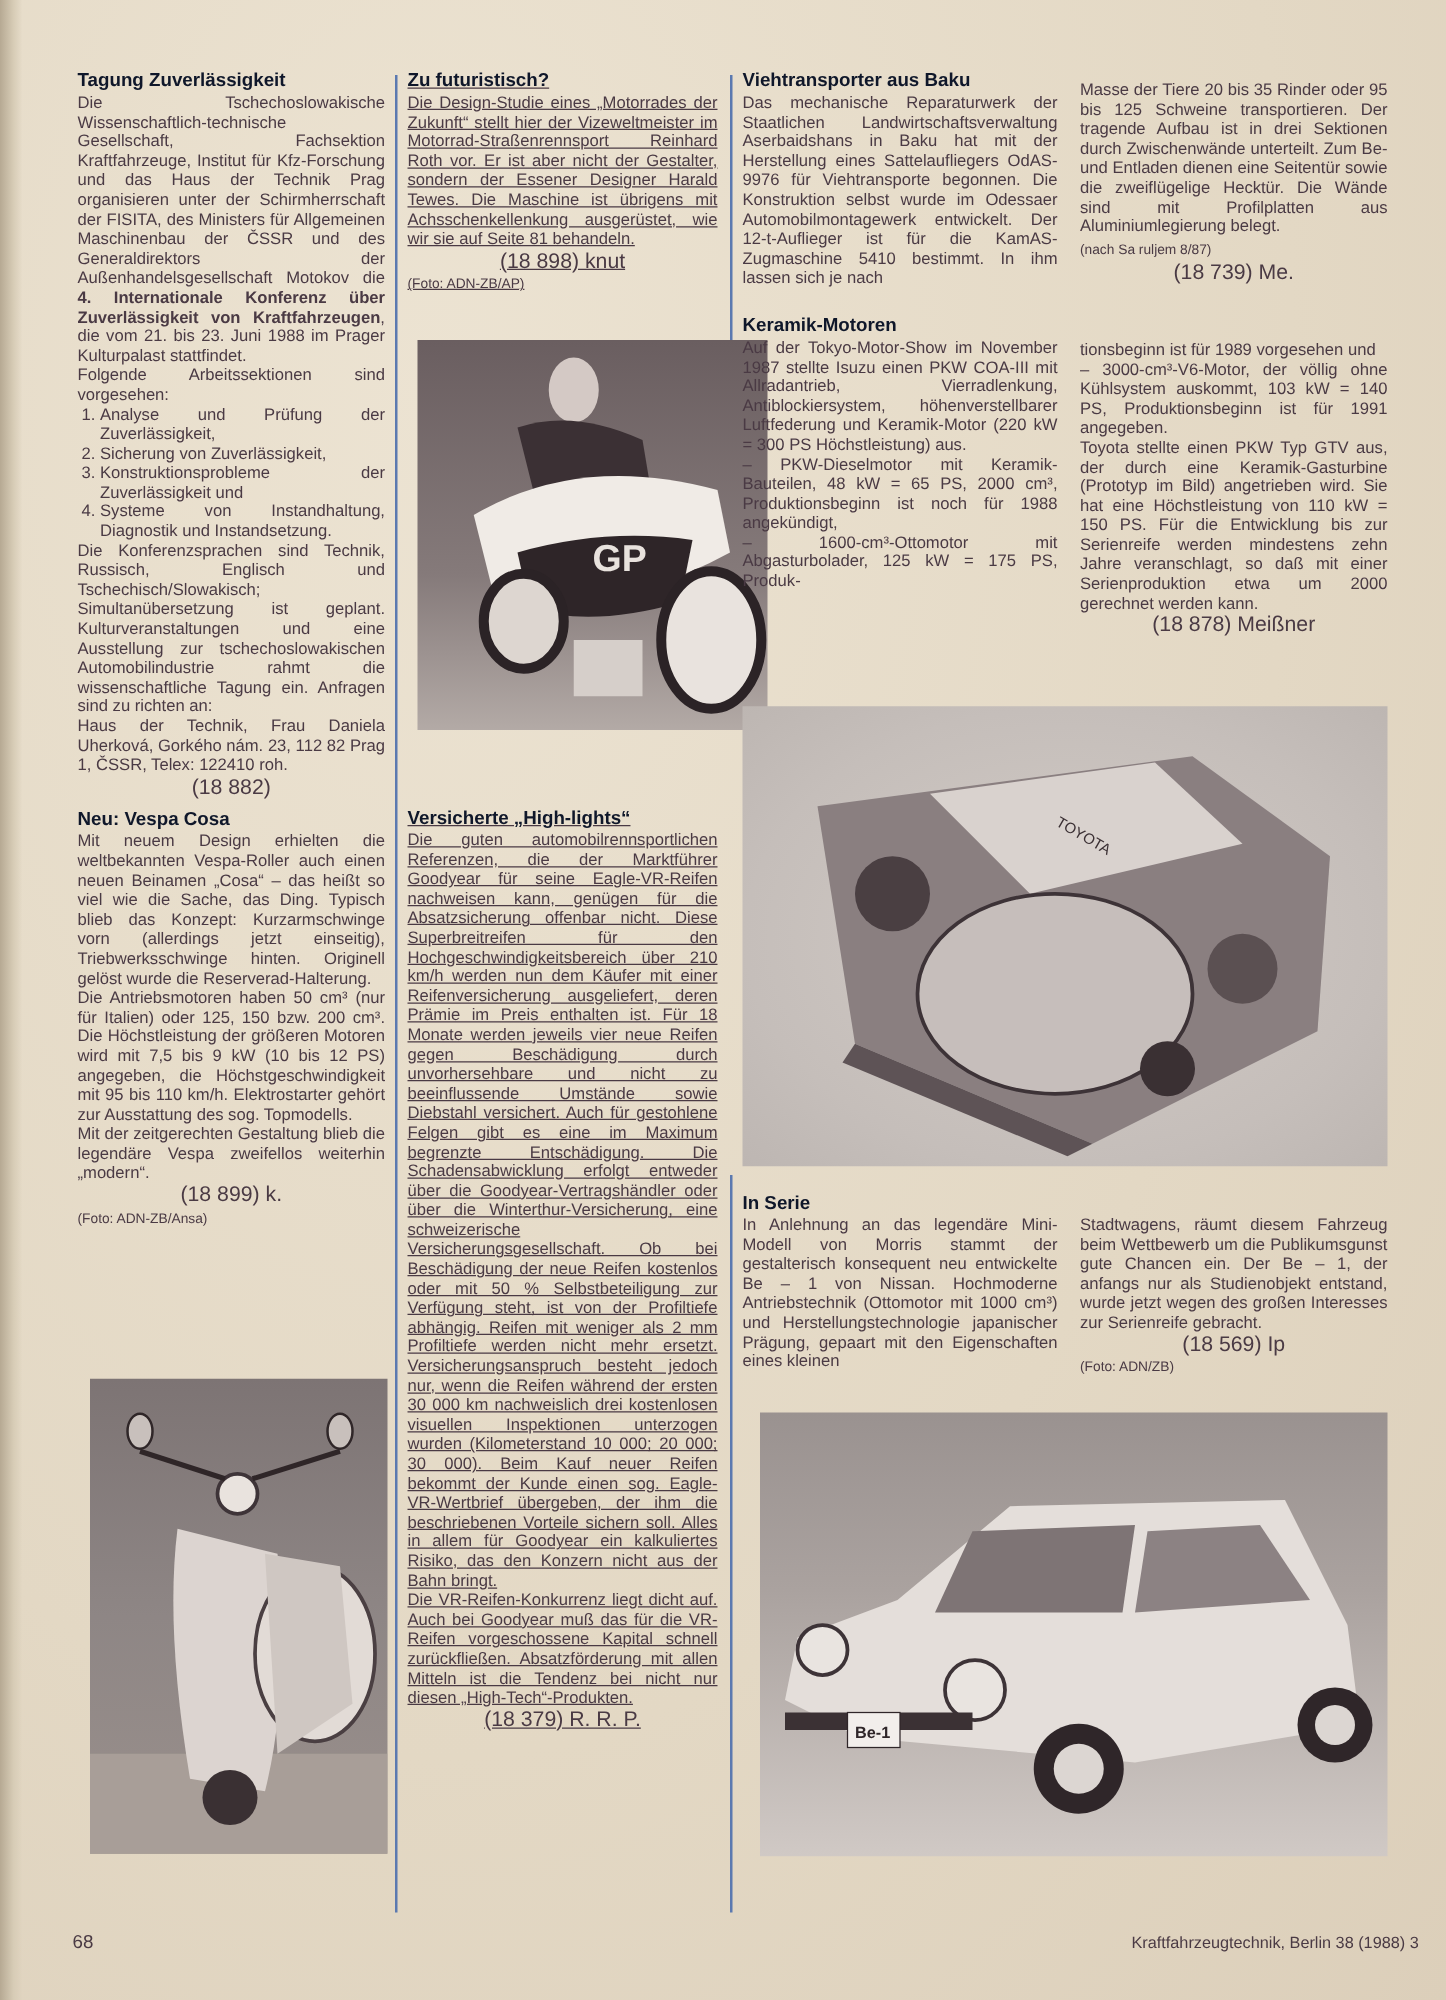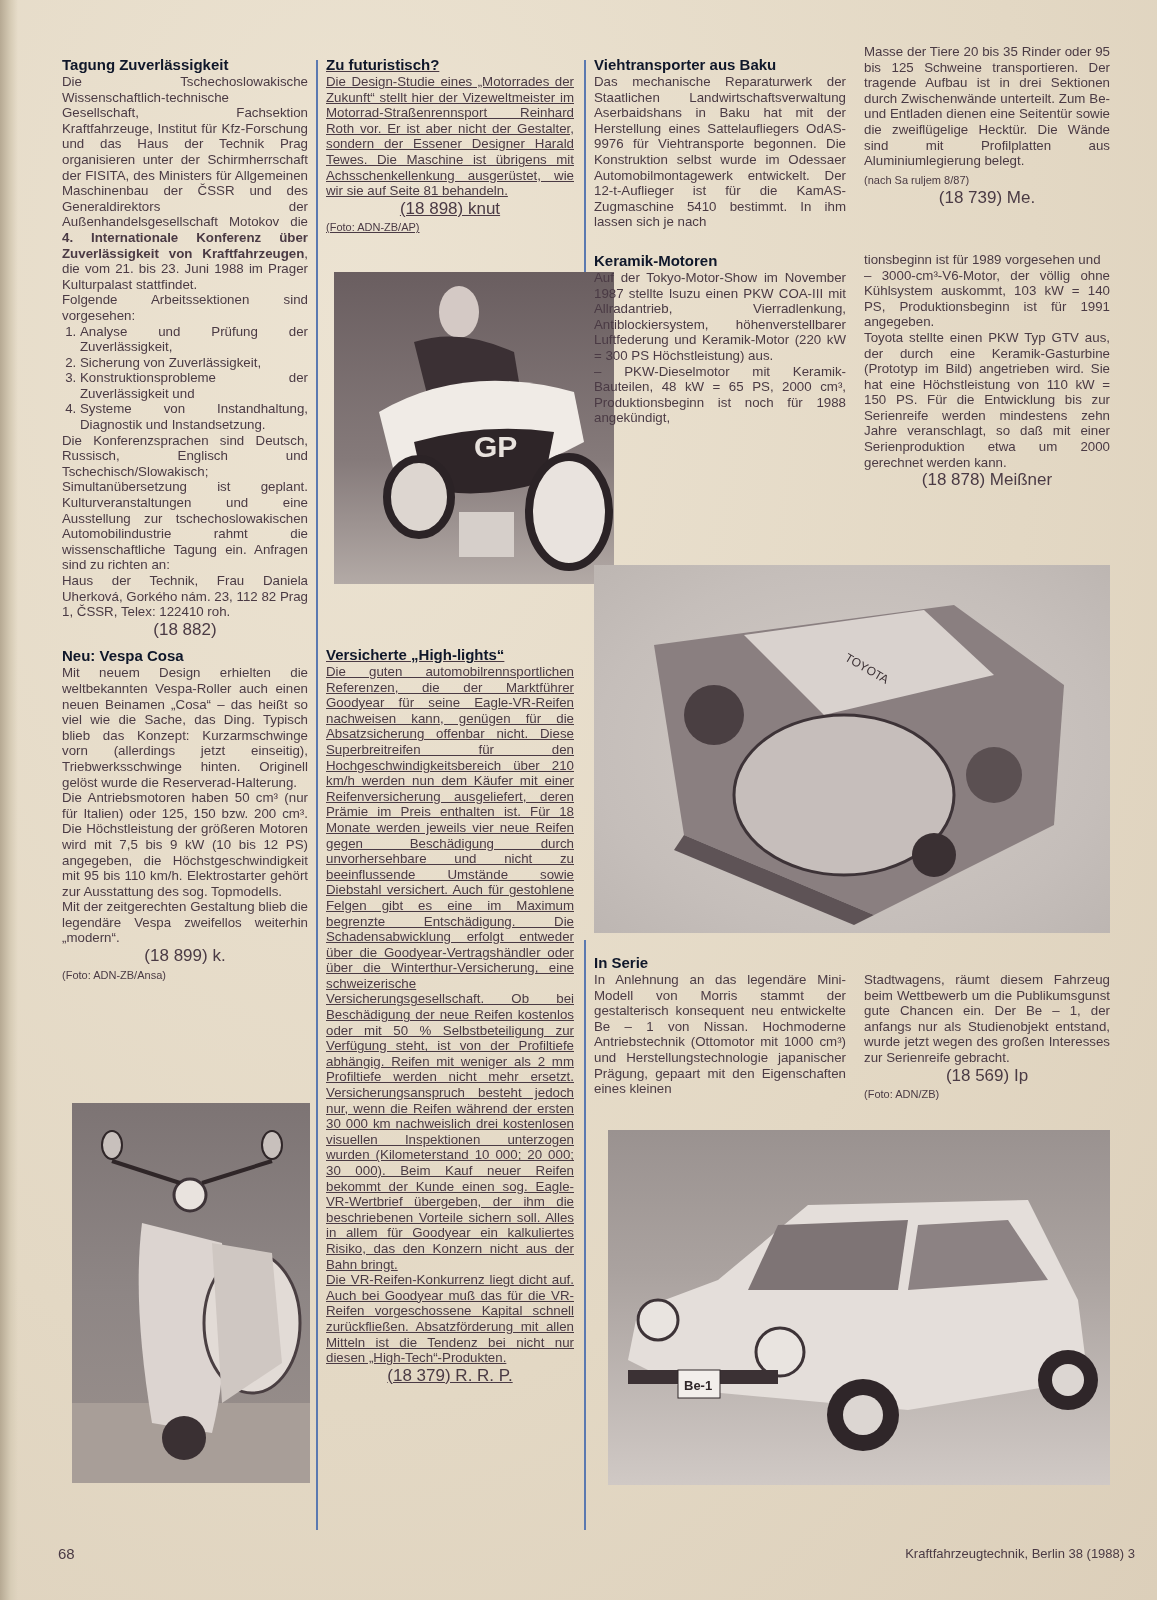--- a/index.html
+++ b/index.html
@@ -37,21 +37,21 @@
   <section>
     <h2>Tagung Zuverlässigkeit</h2>
     <p><span>Die Tschechoslowakische Wissenschaftlich-technische Gesellschaft, Fachsektion Kraftfahrzeuge, Institut für Kfz-Forschung und das Haus der Technik Prag organisieren unter der Schirmherrschaft der FISITA, des Ministers für Allgemeinen Maschinenbau der ČSSR und des Generaldirektors der Außenhandelsgesellschaft Motokov die </span><b>4. Internationale Konferenz über Zuverlässigkeit von Kraftfahrzeugen</b><span>, die vom 21. bis 23. Juni 1988 im Prager Kulturpalast stattfindet.</span></p>
     <p>Folgende Arbeitssektionen sind vorgesehen:</p>
     <ol>
       <li>Analyse und Prüfung der Zuverlässigkeit,</li>
       <li>Sicherung von Zuverlässigkeit,</li>
       <li>Konstruktionsprobleme der Zuverlässigkeit und</li>
       <li>Systeme von Instandhaltung, Diagnostik und Instandsetzung.</li>
     </ol>
-    <p>Die Konferenzsprachen sind Deutsch, Russisch, Englisch und Tschechisch/Slowakisch; Simultanübersetzung ist geplant. Kulturveranstaltungen und eine Ausstellung zur tschechoslowakischen Automobilindustrie rahmt die wissenschaftliche Tagung ein. Anfragen sind zu richten an:</p>
+    <p>Die Konferenzsprachen sind Technik, Russisch, Englisch und Tschechisch/Slowakisch; Simultanübersetzung ist geplant. Kulturveranstaltungen und eine Ausstellung zur tschechoslowakischen Automobilindustrie rahmt die wissenschaftliche Tagung ein. Anfragen sind zu richten an:</p>
     <p>Haus der Technik, Frau Daniela Uherková, Gorkého nám. 23, 112 82 Prag 1, ČSSR, Telex: 122410 roh.</p>
     <div class="sig">(18 882)</div>
   </section>
   <section style="margin-top:10px;">
     <h2>Neu: Vespa Cosa</h2>
     <p>Mit neuem Design erhielten die weltbekannten Vespa-Roller auch einen neuen Beinamen „Cosa“ – das heißt so viel wie die Sache, das Ding. Typisch blieb das Konzept: Kurzarmschwinge vorn (allerdings jetzt einseitig), Triebwerksschwinge hinten. Originell gelöst wurde die Reserverad-Halterung.</p>
     <p>Die Antriebsmotoren haben 50 cm³ (nur für Italien) oder 125, 150 bzw. 200 cm³. Die Höchstleistung der größeren Motoren wird mit 7,5 bis 9 kW (10 bis 12 PS) angegeben, die Höchstgeschwindigkeit mit 95 bis 110 km/h. Elektrostarter gehört zur Ausstattung des sog. Topmodells.</p>
     <p>Mit der zeitgerechten Gestaltung blieb die legendäre Vespa zweifellos weiterhin „modern“.</p>
     <div class="sig">(18 899)   k.</div>
     <div class="credit">(Foto: ADN-ZB/Ansa)</div>
@@ -106,24 +106,25 @@
 
 <div class="col" style="left:594px;top:56px;width:252px;">
   <section>
     <h2>Viehtransporter aus Baku</h2>
     <p>Das mechanische Reparaturwerk der Staatlichen Landwirtschaftsverwaltung Aserbaidshans in Baku hat mit der Herstellung eines Sattelaufliegers OdAS-9976 für Viehtransporte begonnen. Die Konstruktion selbst wurde im Odessaer Automobilmontagewerk entwickelt. Der 12-t-Auflieger ist für die KamAS-Zugmaschine 5410 bestimmt. In ihm lassen sich je nach</p>
   </section>
   <section style="margin-top:22px;">
     <h2>Keramik-Motoren</h2>
     <p>Auf der Tokyo-Motor-Show im November 1987 stellte Isuzu einen PKW COA-III mit Allradantrieb, Vierradlenkung, Antiblockiersystem, höhenverstellbarer Luftfederung und Keramik-Motor (220 kW = 300 PS Höchstleistung) aus.</p>
     <p>– PKW-Dieselmotor mit Keramik-Bauteilen, 48 kW = 65 PS, 2000 cm³, Produktionsbeginn ist noch für 1988 angekündigt,</p>
+    <p>– 1600-cm³-Ottomotor mit Abgasturbolader, 125 kW = 175 PS, Produk-</p>
   </section>
 </div>
 
-<div class="col" style="left:864px;top:44px;width:246px;">
+<div class="col" style="left:864px;top:64px;width:246px;">
   <p>Masse der Tiere 20 bis 35 Rinder oder 95 bis 125 Schweine transportieren. Der tragende Aufbau ist in drei Sektionen durch Zwischenwände unterteilt. Zum Be- und Entladen dienen eine Seitentür sowie die zweiflügelige Hecktür. Die Wände sind mit Profilplatten aus Aluminiumlegierung belegt.</p>
   <div class="credit">(nach Sa ruljem 8/87)</div>
   <div class="sig">(18 739)   Me.</div>
   <div style="margin-top:46px;">
     <p>tionsbeginn ist für 1989 vorgesehen und</p>
     <p>– 3000-cm³-V6-Motor, der völlig ohne Kühlsystem auskommt, 103 kW = 140 PS, Produktionsbeginn ist für 1991 angegeben.</p>
     <p>Toyota stellte einen PKW Typ GTV aus, der durch eine Keramik-Gasturbine (Prototyp im Bild) angetrieben wird. Sie hat eine Höchstleistung von 110 kW = 150 PS. Für die Entwicklung bis zur Serienreife werden mindestens zehn Jahre veranschlagt, so daß mit einer Serienproduktion etwa um 2000 gerechnet werden kann.</p>
     <div class="sig">(18 878)   Meißner</div>
   </div>
 </div>

